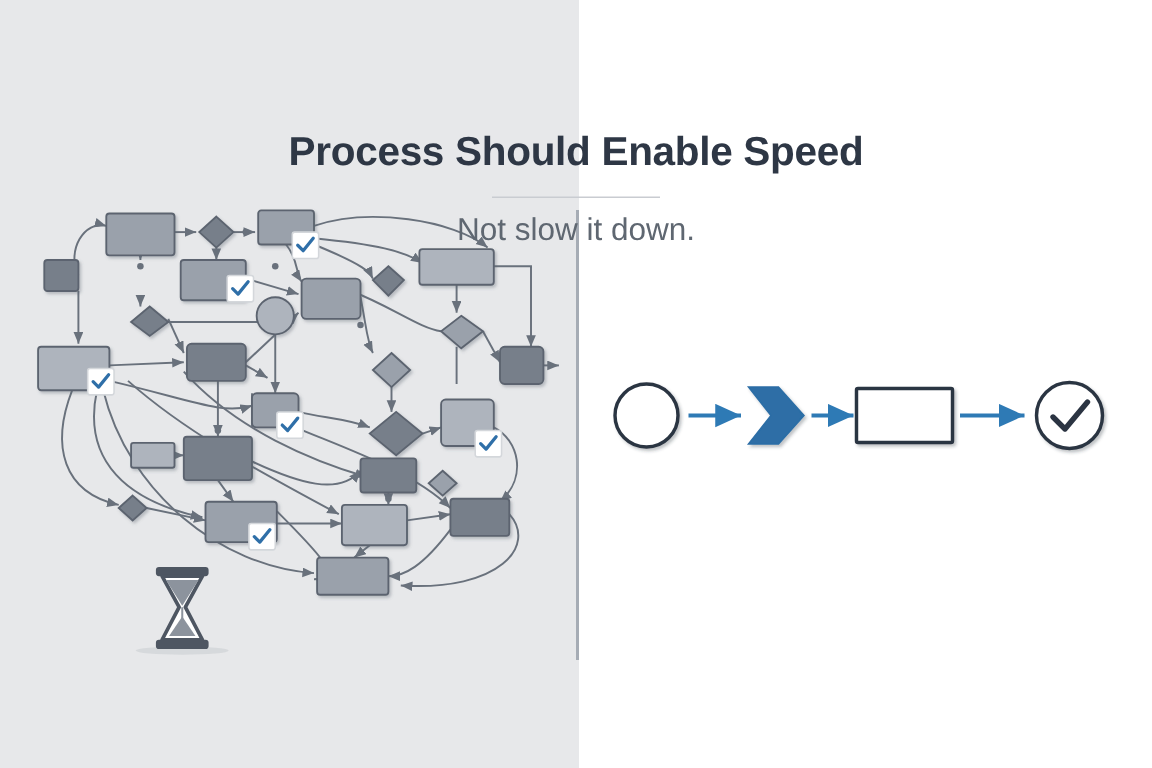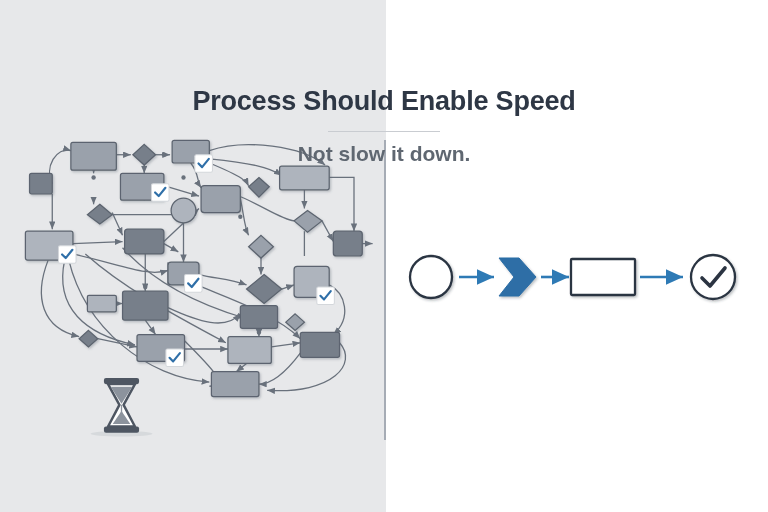--- a/index.html
+++ b/index.html
@@ -40,21 +40,21 @@
   }
   .title-rule{
     width:112px;height:1px;
     background:#c9ccd1;
     margin:14px auto 0 auto;
   }
   .subtitle{
     margin:10px 0 0 0;
     font-size:21px;
     color:#5f6771;
-    font-weight:bold;
+    font-weight:normal;
   }
   
   .v-divider{
     position:absolute;left:384px;top:140px;
     width:1.6px;height:300px;
     background:#9aa1ab;
     opacity:.85;
     z-index:4;
   }
   

